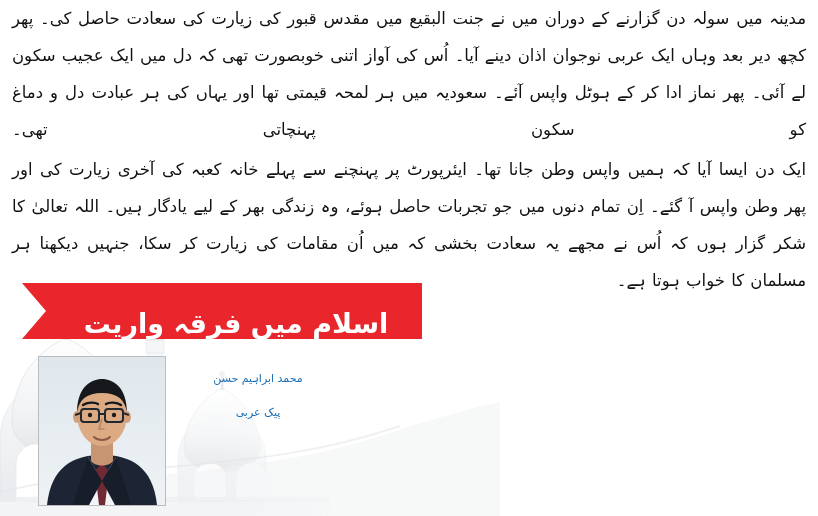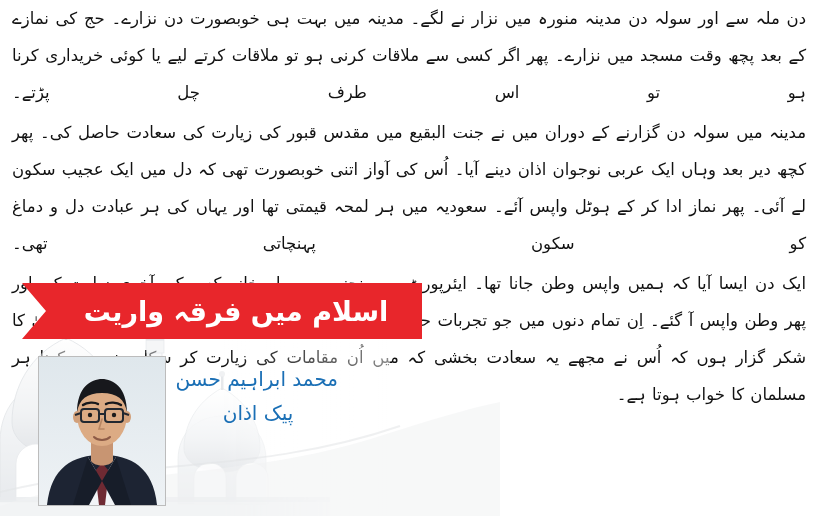--- a/index.html
+++ b/index.html
@@ -59,21 +59,21 @@
   .banner {
     position: absolute;
     inset: 0;
     background: #e8262b;
     clip-path: polygon(0 0, 100% 0, 100% 100%, 0 100%, 6% 50%);
   }
   .banner-inner {
     position: absolute;
     inset: 0;
     display: flex;
-    align-items: center;
+    align-items: flex-end;
     justify-content: center;
     padding-right: 2px;
     padding-left: 30px;
     box-sizing: border-box;
   }
   .banner-text {
     color: #ffffff;
     font-size: 27px;
     font-weight: bold;
     letter-spacing: 1px;
@@ -125,21 +125,21 @@
   .author-lines {
     position: absolute;
     right: 0;
     top: 6px;
     width: 160px;
     text-align: center;
     direction: rtl;
   }
   .author-lines div {
     color: #1a6fb5;
-    font-size: 20px;
+    font-size: 11px;
     line-height: 34px;
     font-family: "DejaVu Sans", "Liberation Sans", sans-serif;
     white-space: nowrap;
   }
 
   
   .swoosh {
     position: absolute;
     left: 0;
     bottom: 0;
@@ -148,21 +148,20 @@
     pointer-events: none;
     opacity: .55;
   }
 </style>
 </head>
 <body>
 
 <div id="page">
 
   <div class="article">
-    <p class="first">دن ملہ سے اور سولہ دن مدینہ منورہ میں نزار نے لگے۔ مدینہ میں بہت ہی خوبصورت دن نزارے۔ حج کی نمازے کے بعد پچھ وقت مسجد میں نزارے۔ پھر اگر کسی سے ملاقات کرنی ہو تو ملاقات کرتے لیے یا کوئی خریداری کرنا ہو تو اس طرف چل پڑتے۔</p>
     <p>مدینہ میں سولہ دن گزارنے کے دوران میں نے جنت البقیع میں مقدس قبور کی زیارت کی سعادت حاصل کی۔ پھر کچھ دیر بعد وہاں ایک عربی نوجوان اذان دینے آیا۔ اُس کی آواز اتنی خوبصورت تھی کہ دل میں ایک عجیب سکون لے آئی۔ پھر نماز ادا کر کے ہوٹل واپس آئے۔ سعودیہ میں ہر لمحہ قیمتی تھا اور یہاں کی ہر عبادت دل و دماغ کو سکون پہنچاتی تھی۔</p>
     <p class="last">ایک دن ایسا آیا کہ ہمیں واپس وطن جانا تھا۔ ایئرپورٹ پر پہنچنے سے پہلے خانہ کعبہ کی آخری زیارت کی اور پھر وطن واپس آ گئے۔ اِن تمام دنوں میں جو تجربات حاصل ہوئے، وہ زندگی بھر کے لیے یادگار ہیں۔ اللہ تعالیٰ کا شکر گزار ہوں کہ اُس نے مجھے یہ سعادت بخشی کہ میں اُن مقامات کی زیارت کر سکا، جنہیں دیکھنا ہر مسلمان کا خواب ہوتا ہے۔</p>
   </div>
 
   <svg class="mosque" viewBox="0 0 420 230" aria-hidden="true">
     <defs>
       <linearGradient id="domeGrad" x1="0" y1="0" x2="0" y2="1">
         <stop offset="0%" stop-color="#ffffff"></stop>
         <stop offset="60%" stop-color="#e6e9ec"></stop>
         <stop offset="100%" stop-color="#c9ced4"></stop>
@@ -267,18 +266,18 @@
         <path d="M44 48 C48 45 56 45 59 47" stroke="#17181c" stroke-width="2.4" fill="none" stroke-linecap="round"></path>
         <path d="M67 47 C70 45 78 45 82 48" stroke="#17181c" stroke-width="2.4" fill="none" stroke-linecap="round"></path>
 
         <path d="M63 62 L60 72 L65 72" stroke="#b78663" stroke-width="1.6" fill="none" stroke-linecap="round"></path>
         <path d="M55 80 C59 84 67 84 71 80" stroke="#8d5a46" stroke-width="2" fill="none" stroke-linecap="round"></path>
       </svg>
     </div>
 
     <div class="author-lines">
       <div>محمد ابراہیم حسن</div>
-      <div>پیک اذان</div>
+      <div>پیک عربی</div>
     </div>
 
   </div>
 
 </div>
 
 </body></html>

